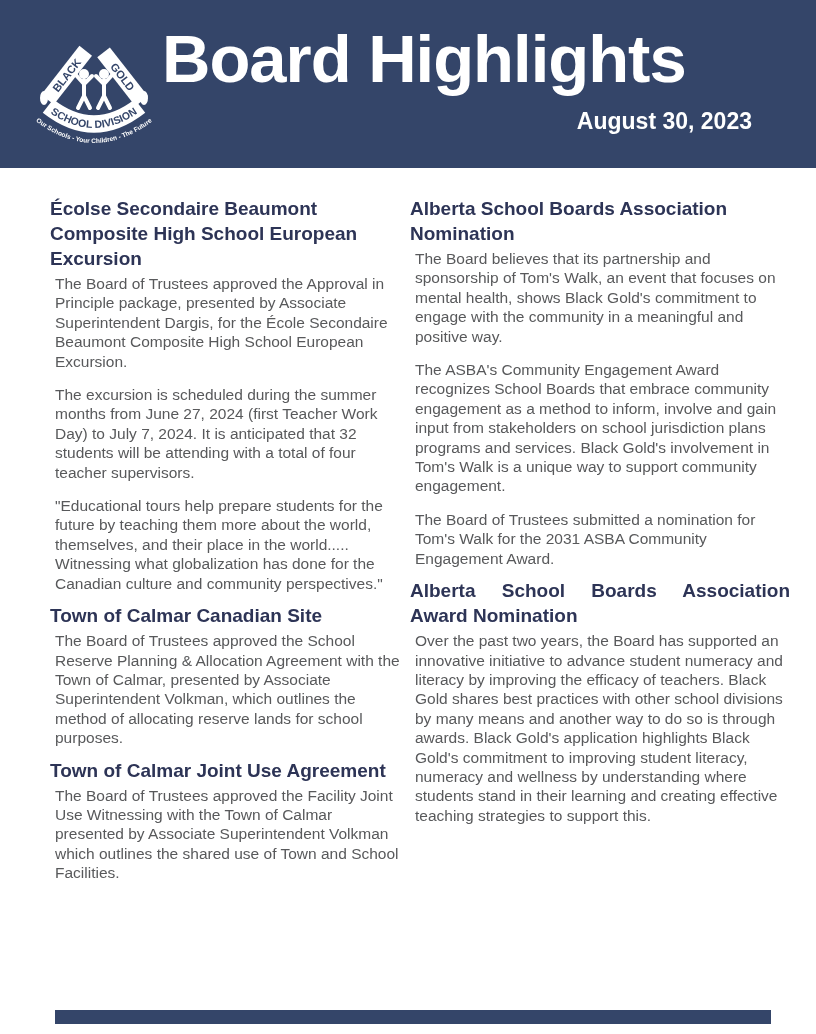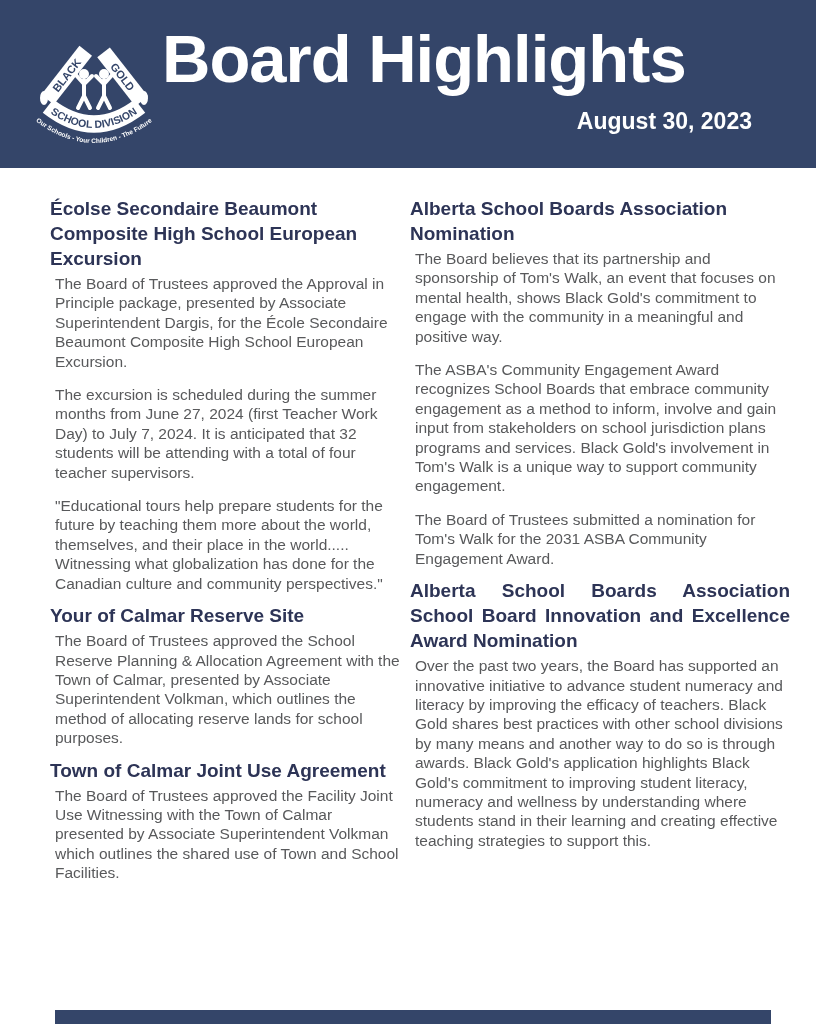--- a/index.html
+++ b/index.html
@@ -101,21 +101,21 @@
           <span class="hline">Composite High School European</span>
           <span class="hline">Excursion</span>
         </h2>
         <p class="para">The Board of Trustees approved the Approval in Principle package, presented by Associate Superintendent Dargis, for the École Secondaire Beaumont Composite High School European Excursion.</p>
         <p class="para">The excursion is scheduled during the summer months from June 27, 2024 (first Teacher Work Day) to July 7, 2024. It is anticipated that 32 students will be attending with a total of four teacher supervisors.</p>
         <p class="para">"Educational tours help prepare students for the future by teaching them more about the world, themselves, and their place in the world..... Witnessing what globalization has done for the Canadian culture and community perspectives."</p>
       </section>
 
       <section class="section">
         <h2 class="heading">
-          <span class="hline">Your of Calmar Reserve Site</span>
+          <span class="hline">Town of Calmar Canadian Site</span>
         </h2>
         <p class="para">The Board of Trustees approved the School Reserve Planning &amp; Allocation Agreement with the Town of Calmar, presented by Associate Superintendent Volkman, which outlines the method of allocating reserve lands for school purposes.</p>
       </section>
 
       <section class="section">
         <h2 class="heading">
           <span class="hline">Town of Calmar Joint Use Agreement</span>
         </h2>
         <p class="para">The Board of Trustees approved the Facility Joint Use Witnessing with the Town of Calmar presented by Associate Superintendent Volkman which outlines the shared use of Town and School Facilities.</p>
       </section>
@@ -130,21 +130,20 @@
           <span class="hline">Nomination</span>
         </h2>
         <p class="para">The Board believes that its partnership and sponsorship of Tom's Walk, an event that focuses on mental health, shows Black Gold's commitment to engage with the community in a meaningful and positive way.</p>
         <p class="para">The ASBA's Community Engagement Award recognizes School Boards that embrace community engagement as a method to inform, involve and gain input from stakeholders on school jurisdiction plans programs and services.  Black Gold's involvement in Tom's Walk is a unique way to support community engagement.</p>
         <p class="para">The Board of Trustees submitted a nomination for Tom's Walk for the 2031 ASBA Community Engagement Award.</p>
       </section>
 
       <section class="section">
         <h2 class="heading">
           <span class="hline jline">Alberta School Boards Association</span>
-          <span class="hline jline">School Board Innovation and Excellence</span>
           <span class="hline">Award Nomination</span>
         </h2>
         <p class="para">Over the past two years, the Board has supported an innovative initiative to advance student numeracy and literacy by improving the efficacy of teachers. Black Gold shares best practices with other school divisions by many means and another way to do so is through awards. Black Gold's application highlights Black Gold's commitment to improving student literacy, numeracy and wellness by understanding where students stand in their learning and creating effective teaching strategies to support this.</p>
       </section>
 
     </div>
   </main>
 
   <div class="footer-bar"></div>
 

